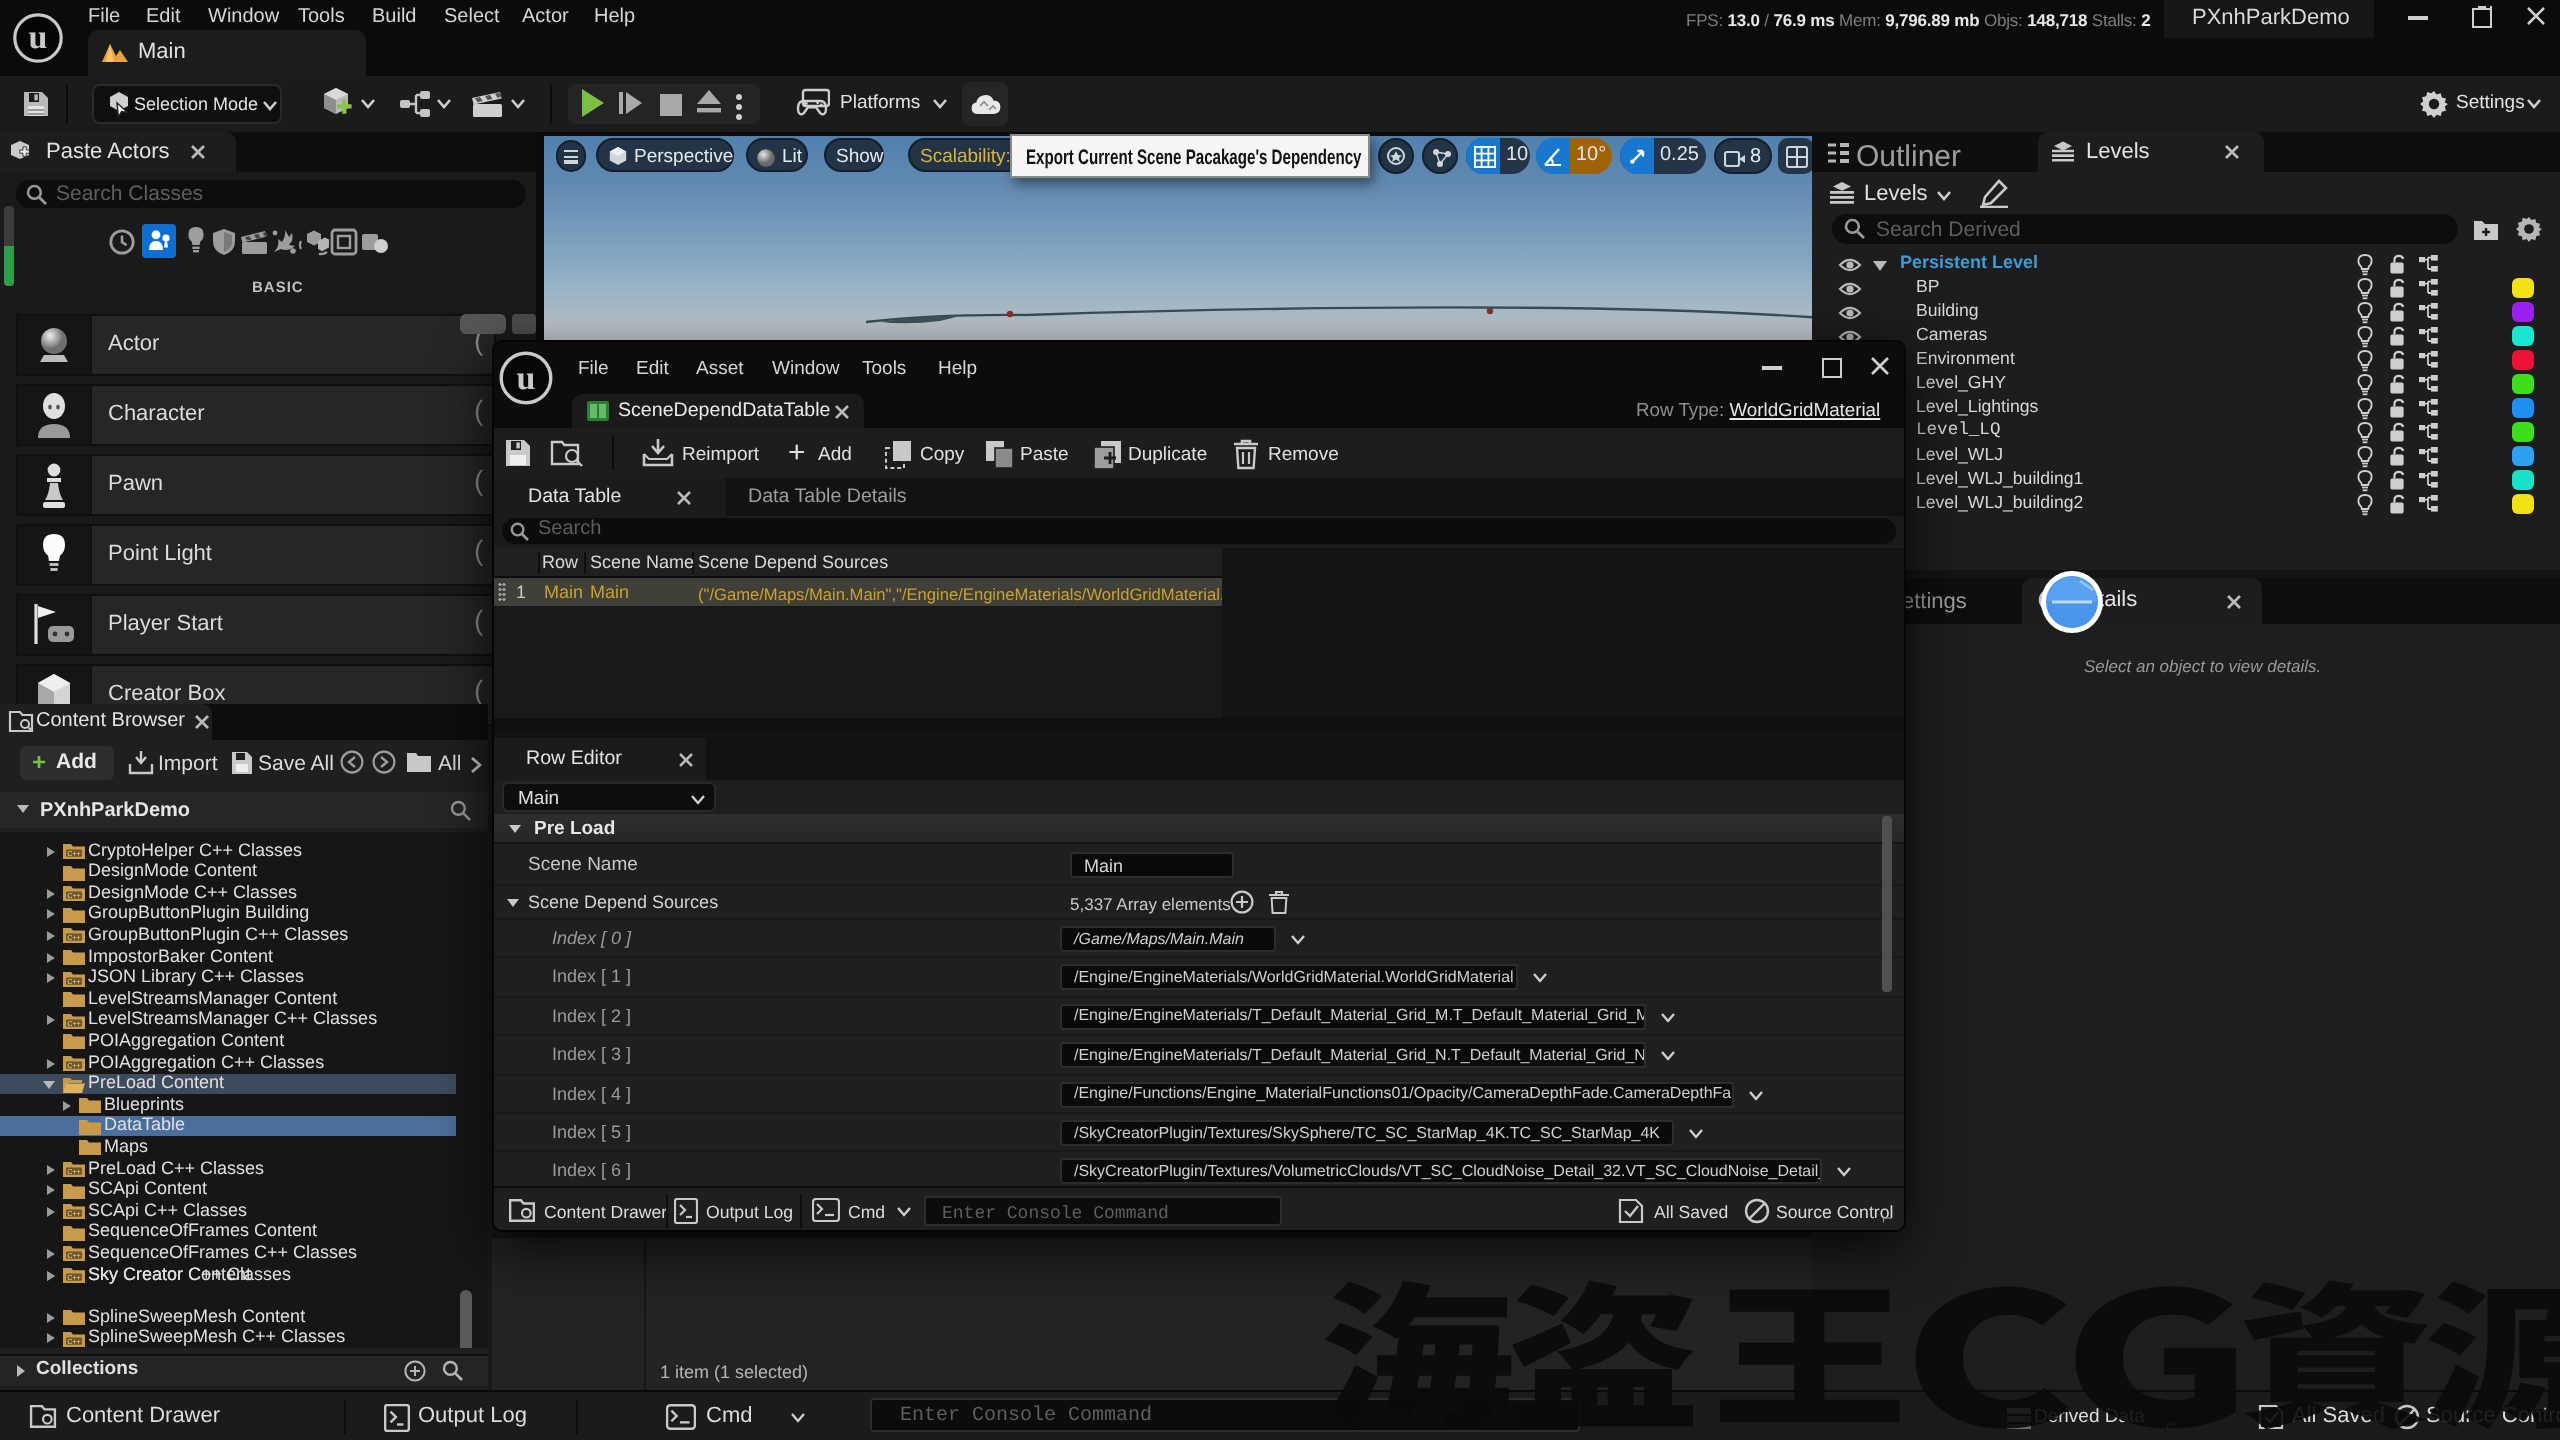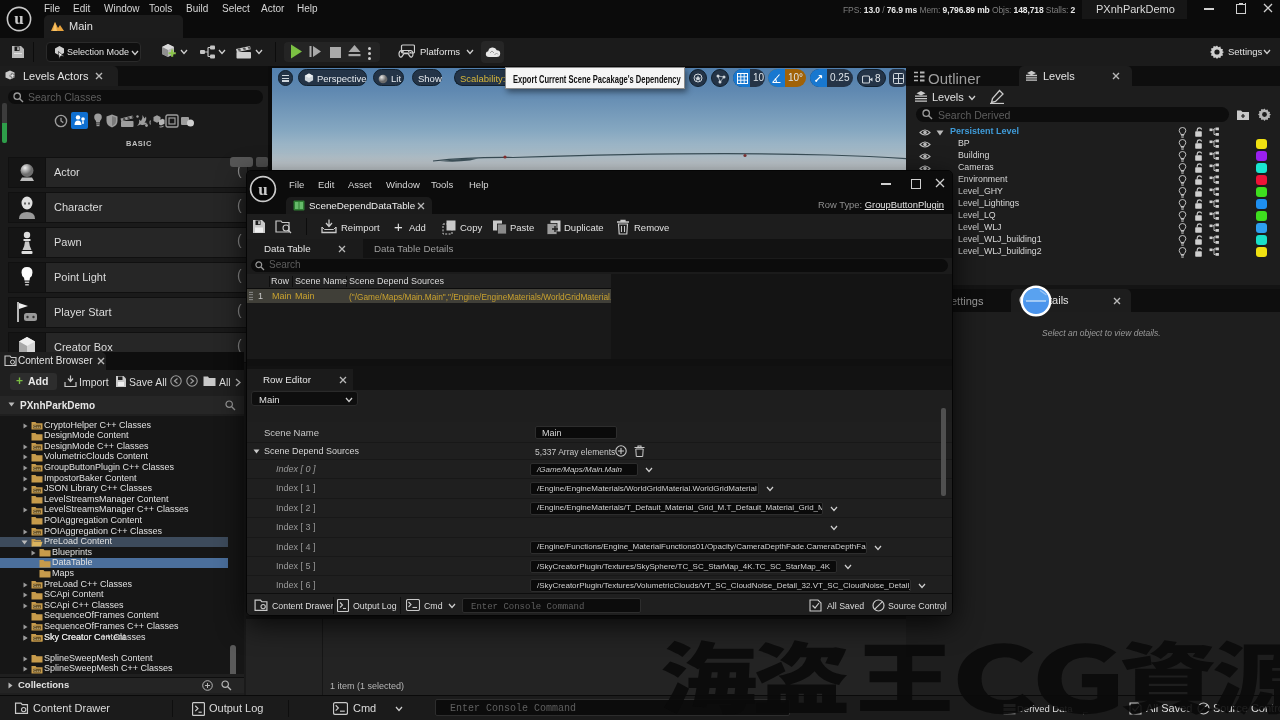--- a/index.html
+++ b/index.html
@@ -146,21 +146,21 @@
 </div>
 
 <div class="ab" id="placeactors" style="left:0;top:66px;width:268px;height:654px;background:#151515;">
 
   <div class="ab" style="left:0;top:0;width:268px;height:20px;background:#0e0e0e;"></div>
   <div class="ab" style="left:0;top:0;width:118px;height:20px;background:#1d1d1d;border-radius:0 5px 0 0;"></div>
   <svg class="ab" style="left:5px;top:4px;" width="13" height="12" viewBox="0 0 13 12">
     <path d="M5 0.5 L9.5 2.5 V7.5 L5 9.5 L0.5 7.5 V2.5 Z" fill="#c9c9c9"></path>
     <path d="M8 5 h2 v-2 h2 v2 h2 v2 h-2 v2 h-2 v-2 h-2 Z" transform="translate(-1.5,1) scale(0.8)" fill="#e8e8e8" stroke="#1d1d1d" stroke-width="0.5"></path>
   </svg>
-  <div class="tx" style="left:23px;top:4px;font-size:11px;color:#e3e3e3;">Levels Actors</div>
+  <div class="tx" style="left:23px;top:4px;font-size:11px;color:#e3e3e3;">Paste Actors</div>
   <svg class="ab" style="left:95px;top:6px;" width="8" height="8" viewBox="0 0 8 8">
         <path d="M1 1 L7 7 M7 1 L1 7" stroke="#b9b9b9" stroke-width="1.4"></path>
       </svg>
 
   <div class="ab" style="left:0;top:20px;width:268px;height:634px;background:#1a1a1a;"></div>
 
   <div class="ab" style="left:8px;top:24px;width:255px;height:14px;background:#0d0d0d;border-radius:8px;">
     <svg class="ab" style="left:5px;top:2px;" width="11" height="11" viewBox="0 0 11 11">
           <circle cx="4.2" cy="4.2" r="3.2" fill="none" stroke="#9a9a9a" stroke-width="1.3"></circle>
           <path d="M6.7 6.7 L10 10" stroke="#9a9a9a" stroke-width="1.4"></path>
@@ -607,21 +607,21 @@
             <rect x="1.2" y="4.3" width="6.6" height="5.4" rx="0.8" fill="#cfcfcf"></rect>
           </svg>
       <svg class="ab" style="left:303px;top:1px;" width="11" height="10" viewBox="0 0 11 10">
             <rect x="0.5" y="1.5" width="3" height="2.6" fill="#cfcfcf"></rect>
             <rect x="6.5" y="0.5" width="3.4" height="2.8" fill="#cfcfcf"></rect>
             <rect x="6.5" y="6" width="3.4" height="2.8" fill="#cfcfcf"></rect>
             <path d="M3.5 2.8 H5 M5 1.8 V7.5 M5 1.8 H6.5 M5 7.5 H6.5" stroke="#cfcfcf" stroke-width="0.9" fill="none"></path>
           </svg>
       <div class="ab" style="left:350px;top:1px;width:11px;height:10px;border-radius:3px;background:#1e8ff0;"></div>
     </div>
-    <div class="ab" style="left:0;top:84px;width:374px;height:12px;">
+    <div class="ab" style="left:0;top:84px;width:374px;height:12px;font-family:Liberation Mono, monospace;">
       <svg class="ab" style="left:13px;top:2px;" width="12" height="9" viewBox="0 0 12 9">
             <path d="M1 4.5 Q6 -0.5 11 4.5 Q6 9.5 1 4.5 Z" fill="none" stroke="#b9b9b9" stroke-width="1.1"></path>
             <circle cx="6" cy="4.5" r="1.8" fill="#b9b9b9"></circle>
           </svg>
       <div class="tx" style="left:52px;top:0px;font-size:8.8px;color:#d8d8d8;">Level_LQ</div>
       <svg class="ab" style="left:272px;top:1px;" width="9" height="11" viewBox="0 0 9 11">
             <path d="M4.5 0.5 Q7.8 0.5 7.8 3.4 Q7.8 5.3 6.4 6.3 L6.1 7.5 H2.9 L2.6 6.3 Q1.2 5.3 1.2 3.4 Q1.2 0.5 4.5 0.5 Z" fill="none" stroke="#cfcfcf" stroke-width="0.9"></path>
             <rect x="3" y="8.3" width="3" height="0.9" fill="#cfcfcf"></rect>
             <rect x="3.3" y="9.7" width="2.4" height="0.9" fill="#cfcfcf"></rect>
           </svg>
@@ -861,21 +861,21 @@
             </svg>
       <div class="tx" style="left:44px;top:-0.5px;font-size:9px;color:#e0e0e0;">DesignMode C++ Classes</div>
     </div>
     <div class="ab" style="left:0;top:31.8px;width:228px;height:10.6px;">
       <svg class="ab" style="left:23px;top:2.5px;" width="5" height="6" viewBox="0 0 5 6">
               <path d="M0.5 0.5 L4.5 3 L0.5 5.5 Z" fill="#9a9a9a"></path>
             </svg>
       <svg class="ab" style="left:31px;top:1px;" width="12" height="9" viewBox="0 0 12 9">
               <path d="M0.5 1 H4.5 L5.5 2.2 H11.5 V8.5 H0.5 Z" fill="#c79b4b"></path>
             </svg>
-      <div class="tx" style="left:44px;top:-0.5px;font-size:9px;color:#e0e0e0;">VolumetricClouds Content</div>
+      <div class="tx" style="left:44px;top:-0.5px;font-size:9px;color:#e0e0e0;">GroupButtonPlugin Building</div>
     </div>
     <div class="ab" style="left:0;top:42.4px;width:228px;height:10.6px;">
       <svg class="ab" style="left:23px;top:2.5px;" width="5" height="6" viewBox="0 0 5 6">
               <path d="M0.5 0.5 L4.5 3 L0.5 5.5 Z" fill="#9a9a9a"></path>
             </svg>
       <svg class="ab" style="left:31px;top:1px;" width="12" height="9" viewBox="0 0 12 9">
               <path d="M0.5 1 H4.5 L5.5 2.2 H11.5 V8.5 H0.5 Z" fill="#c79b4b"></path>
               <rect x="2" y="3.8" width="8" height="3.6" rx="0.7" fill="#6e5526"></rect>
               <text x="6" y="6.8" font-size="3.6" fill="#e8d9b0" text-anchor="middle" font-family="Liberation Sans">C++</text>
             </svg>
@@ -1098,21 +1098,21 @@
     <svg class="ab" style="left:7px;top:3px;" width="12" height="11" viewBox="0 0 12 11">
           <rect x="0.5" y="0.5" width="11" height="10" rx="1" fill="#2e7d32"></rect>
           <rect x="2" y="2" width="3.5" height="7" fill="#66bb6a"></rect>
           <rect x="6.5" y="2" width="3.5" height="7" fill="#66bb6a"></rect>
         </svg>
     <div class="tx" style="left:23px;top:3px;font-size:9.8px;color:#ececec;">SceneDependDataTable</div>
     <svg class="ab" style="left:131px;top:5px;" width="8" height="8" viewBox="0 0 8 8">
           <path d="M1 1 L7 7 M7 1 L1 7" stroke="#b9b9b9" stroke-width="1.3"></path>
         </svg>
   </div>
-  <div class="tx" style="left:571px;top:28px;font-size:9.4px;color:#8e8e8e;">Row Type: <span style="color:#e6e6e6;text-decoration:underline;">GroupButtonPlugin</span></div>
+  <div class="tx" style="left:571px;top:28px;font-size:9.4px;color:#8e8e8e;">Row Type: <span style="color:#e6e6e6;text-decoration:underline;">WorldGridMaterial</span></div>
 
   <div class="ab" style="left:0;top:43px;width:705px;height:25px;background:#1d1d1d;border-bottom:1px solid #111;"></div>
   <svg class="ab" style="left:5px;top:48px;" width="14" height="15" viewBox="0 0 14 15">
         <path d="M1 1 H10 L13 4 V14 H1 Z" fill="#c9c9c9"></path>
         <rect x="3.5" y="1.5" width="5" height="4.5" fill="#1d1d1d"></rect>
         <rect x="6.2" y="2.2" width="1.7" height="3" fill="#c9c9c9"></rect>
         <rect x="3" y="8.5" width="8" height="5" fill="#efefef"></rect>
       </svg>
   <svg class="ab" style="left:28px;top:48px;" width="17" height="15" viewBox="0 0 17 15">
         <path d="M1 2 H6 L7.2 3.5 H14 V13 H1 Z" fill="none" stroke="#c9c9c9" stroke-width="1.2"></path>
@@ -1197,20 +1197,26 @@
         </svg>
   </div>
   <div class="ab" style="left:0;top:219px;width:705px;height:203px;background:#1e1e1e;"></div>
   <div class="ab" style="left:4px;top:220px;width:107px;height:15px;background:#0e0e0e;border:1px solid #2a2a2a;border-radius:3px;box-sizing:border-box;">
     <div class="tx" style="left:7px;top:1.5px;font-size:9.5px;color:#e0e0e0;">Main</div>
     <svg class="ab" style="left:93px;top:5px;" width="8" height="6" viewBox="0 0 8 6">
           <path d="M1 1 L4 4.5 L7 1" stroke="#cfcfcf" stroke-width="1.2" fill="none"></path>
         </svg>
   </div>
 
+  <div class="ab" style="left:0;top:236px;width:705px;height:15px;background:linear-gradient(#2e2e2e,#262626);border-bottom:1px solid #141414;box-sizing:border-box;">
+    <svg class="ab" style="left:7px;top:5px;" width="7" height="5" viewBox="0 0 7 5">
+          <path d="M0.5 0.5 H6.5 L3.5 4.5 Z" fill="#c9c9c9"></path>
+        </svg>
+    <div class="tx" style="left:20px;top:2px;font-size:9.5px;font-weight:bold;color:#e6e6e6;">Pre Load</div>
+  </div>
 
   <div class="ab" style="left:0;top:251px;width:705px;height:21px;background:#1f1f1f;border-bottom:1px solid #181818;box-sizing:border-box;">
     <div class="tx" style="left:17px;top:5px;font-size:9.5px;color:#c8c8c8;">Scene Name</div>
     <div class="ab" style="left:288px;top:4px;width:82px;height:13px;background:#0a0a0a;border:1px solid #2d2d2d;border-radius:2px;box-sizing:border-box;">
       <div class="tx" style="left:6px;top:1px;font-size:9px;color:#d6d6d6;">Main</div>
     </div>
   </div>
 
   <div class="ab" style="left:0;top:272px;width:705px;height:17px;background:#1f1f1f;border-bottom:1px solid #181818;box-sizing:border-box;">
     <svg class="ab" style="left:6px;top:6px;" width="7" height="5" viewBox="0 0 7 5">
@@ -1250,20 +1256,23 @@
       <div class="tx" style="left:29px;top:4px;font-size:9px;color:#9a9a9a;">Index [ 2 ]</div>
       <div class="ab" style="left:283px;top:3px;width:293px;height:13px;background:#0a0a0a;border:1px solid #2d2d2d;border-radius:2px;box-sizing:border-box;overflow:hidden;">
         <div class="tx" style="left:6px;top:0.5px;font-size:8px;color:#d0d0d0;">/Engine/EngineMaterials/T_Default_Material_Grid_M.T_Default_Material_Grid_M</div>
       </div>
       <svg class="ab" style="left:583px;top:7px;" width="8" height="6" viewBox="0 0 8 6">
             <path d="M1 1 L4 4.5 L7 1" stroke="#cfcfcf" stroke-width="1.2" fill="none"></path>
           </svg>
     </div>
     <div class="ab" style="left:0;top:58.2px;width:705px;height:19.4px;background:#1f1f1f;border-bottom:1px solid #181818;box-sizing:border-box;">
       <div class="tx" style="left:29px;top:4px;font-size:9px;color:#9a9a9a;">Index [ 3 ]</div>
+      <div class="ab" style="left:283px;top:3px;width:293px;height:13px;background:#0a0a0a;border:1px solid #2d2d2d;border-radius:2px;box-sizing:border-box;overflow:hidden;">
+        <div class="tx" style="left:6px;top:0.5px;font-size:8px;color:#d0d0d0;">/Engine/EngineMaterials/T_Default_Material_Grid_N.T_Default_Material_Grid_N</div>
+      </div>
       <svg class="ab" style="left:583px;top:7px;" width="8" height="6" viewBox="0 0 8 6">
             <path d="M1 1 L4 4.5 L7 1" stroke="#cfcfcf" stroke-width="1.2" fill="none"></path>
           </svg>
     </div>
     <div class="ab" style="left:0;top:77.6px;width:705px;height:19.4px;background:#1f1f1f;border-bottom:1px solid #181818;box-sizing:border-box;">
       <div class="tx" style="left:29px;top:4px;font-size:9px;color:#9a9a9a;">Index [ 4 ]</div>
       <div class="ab" style="left:283px;top:3px;width:337px;height:13px;background:#0a0a0a;border:1px solid #2d2d2d;border-radius:2px;box-sizing:border-box;overflow:hidden;">
         <div class="tx" style="left:6px;top:0.5px;font-size:8px;color:#d0d0d0;">/Engine/Functions/Engine_MaterialFunctions01/Opacity/CameraDepthFade.CameraDepthFade</div>
       </div>
       <svg class="ab" style="left:627px;top:7px;" width="8" height="6" viewBox="0 0 8 6">

